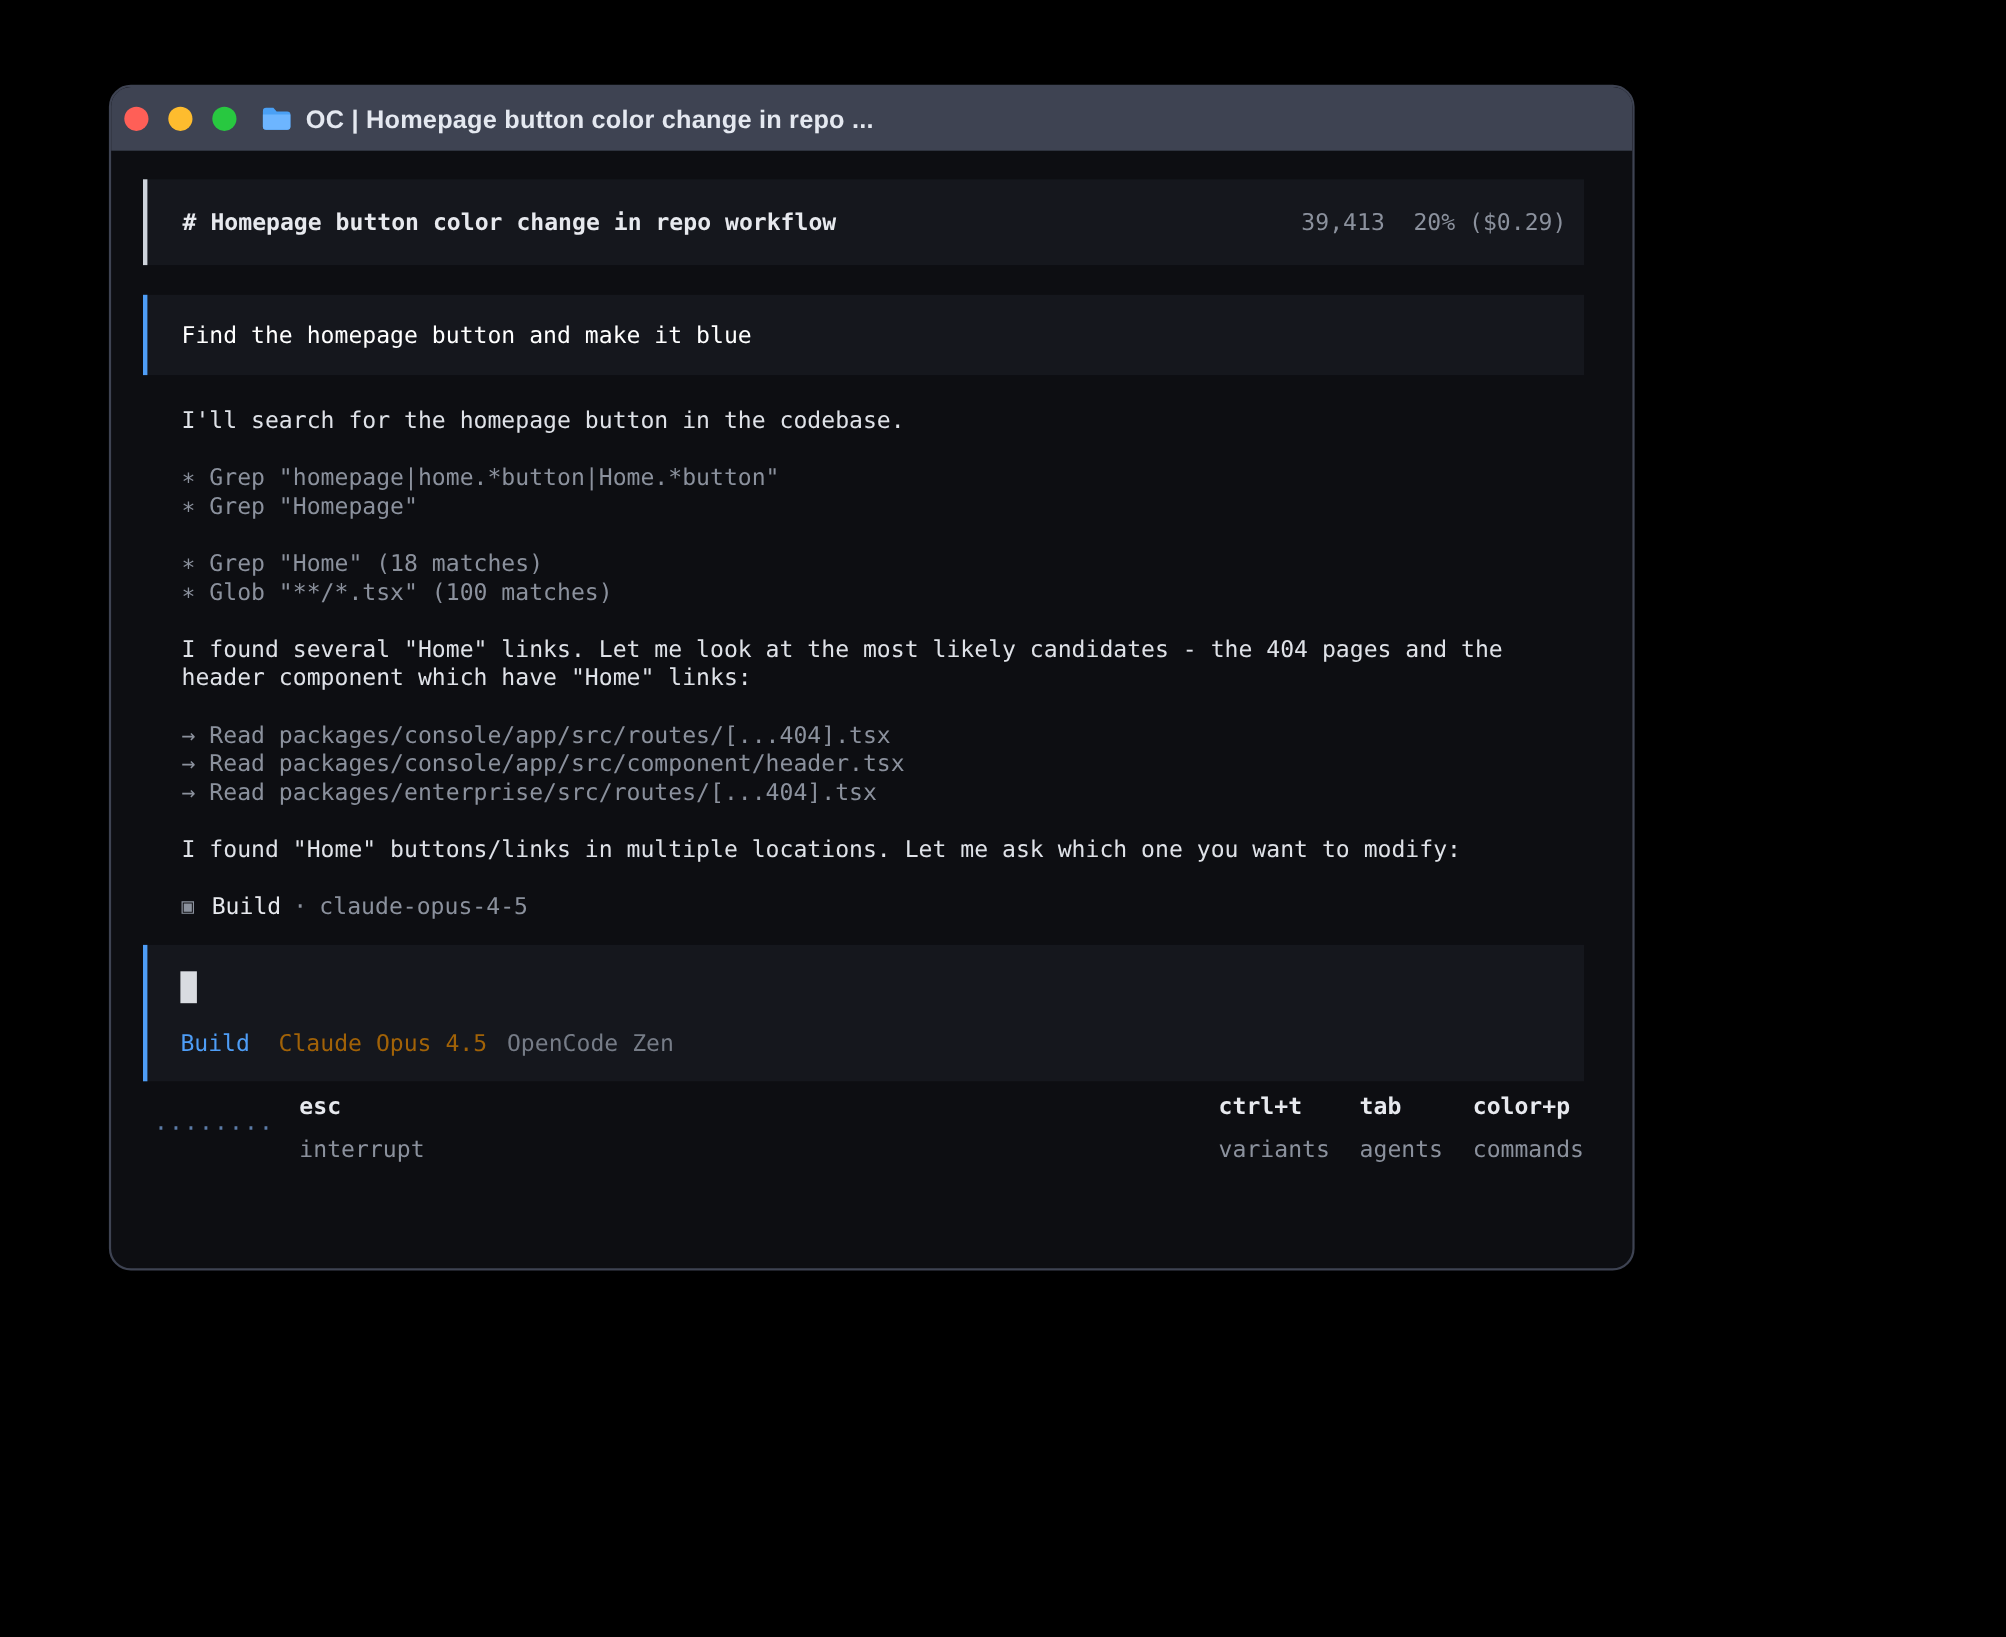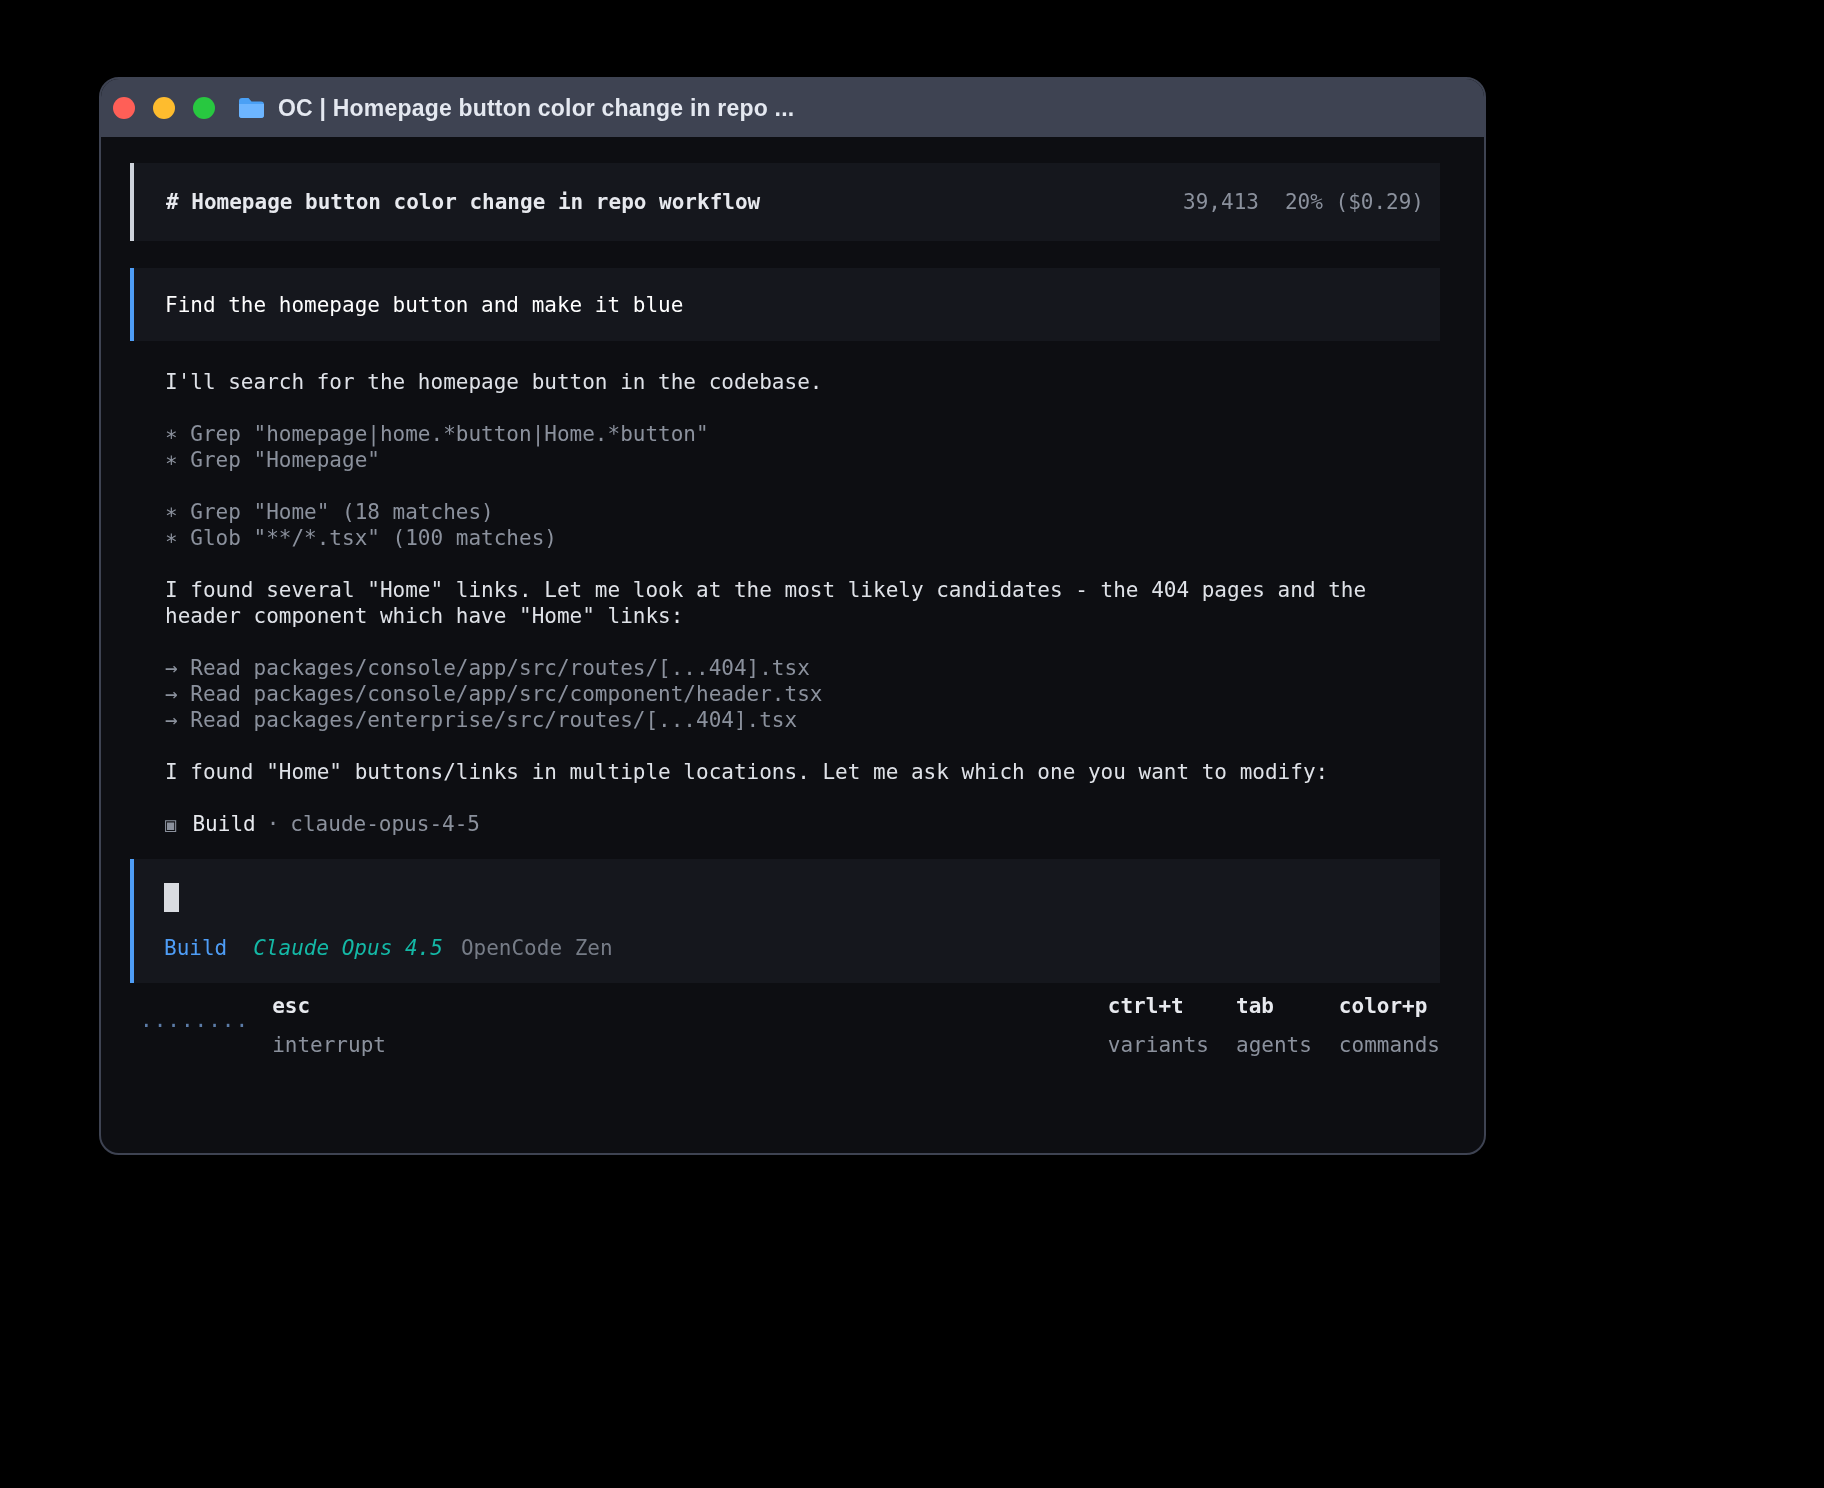--- a/index.html
+++ b/index.html
@@ -56,21 +56,21 @@
   }
   .agent-icon { color:#8b919d; font-size:19px; margin-right:16px; }
   .agent-mode { color:#e7e9ee; }
   .agent-sep { color:#8b919d; margin:0 11px; }
   .agent-model { color:#8b919d; }
 
   .input-panel { margin-top:22px; height:124px; padding:24px 0 0 30px; }
   .cursor { width:15px; height:29px; background:#d9dce1; }
   .input-meta { margin-top:23px; display:flex; align-items:baseline; line-height:26px; }
   .meta-mode { color:#4e9df6; }
-  .meta-model { color:#14b8a6; margin-left:26px;font-style:italic; }
+  .meta-model { color:#a16207; margin-left:26px; }
   .meta-provider { color:#767c87; margin-left:18px; }
 
   .statusbar {
     margin:10px 0 0 29px; width:1310px; display:flex; align-items:center;
     line-height:26px; padding-left:10px;
   }
   .spinner { color:#5c7ca8; letter-spacing:1px; }
   .hints-left { margin-left:23px; display:flex; gap:27px; }
   .hints-right { margin-left:auto; display:flex; gap:27px; }
   .hint { display:inline-flex; gap:13px;flex-direction:column; }

